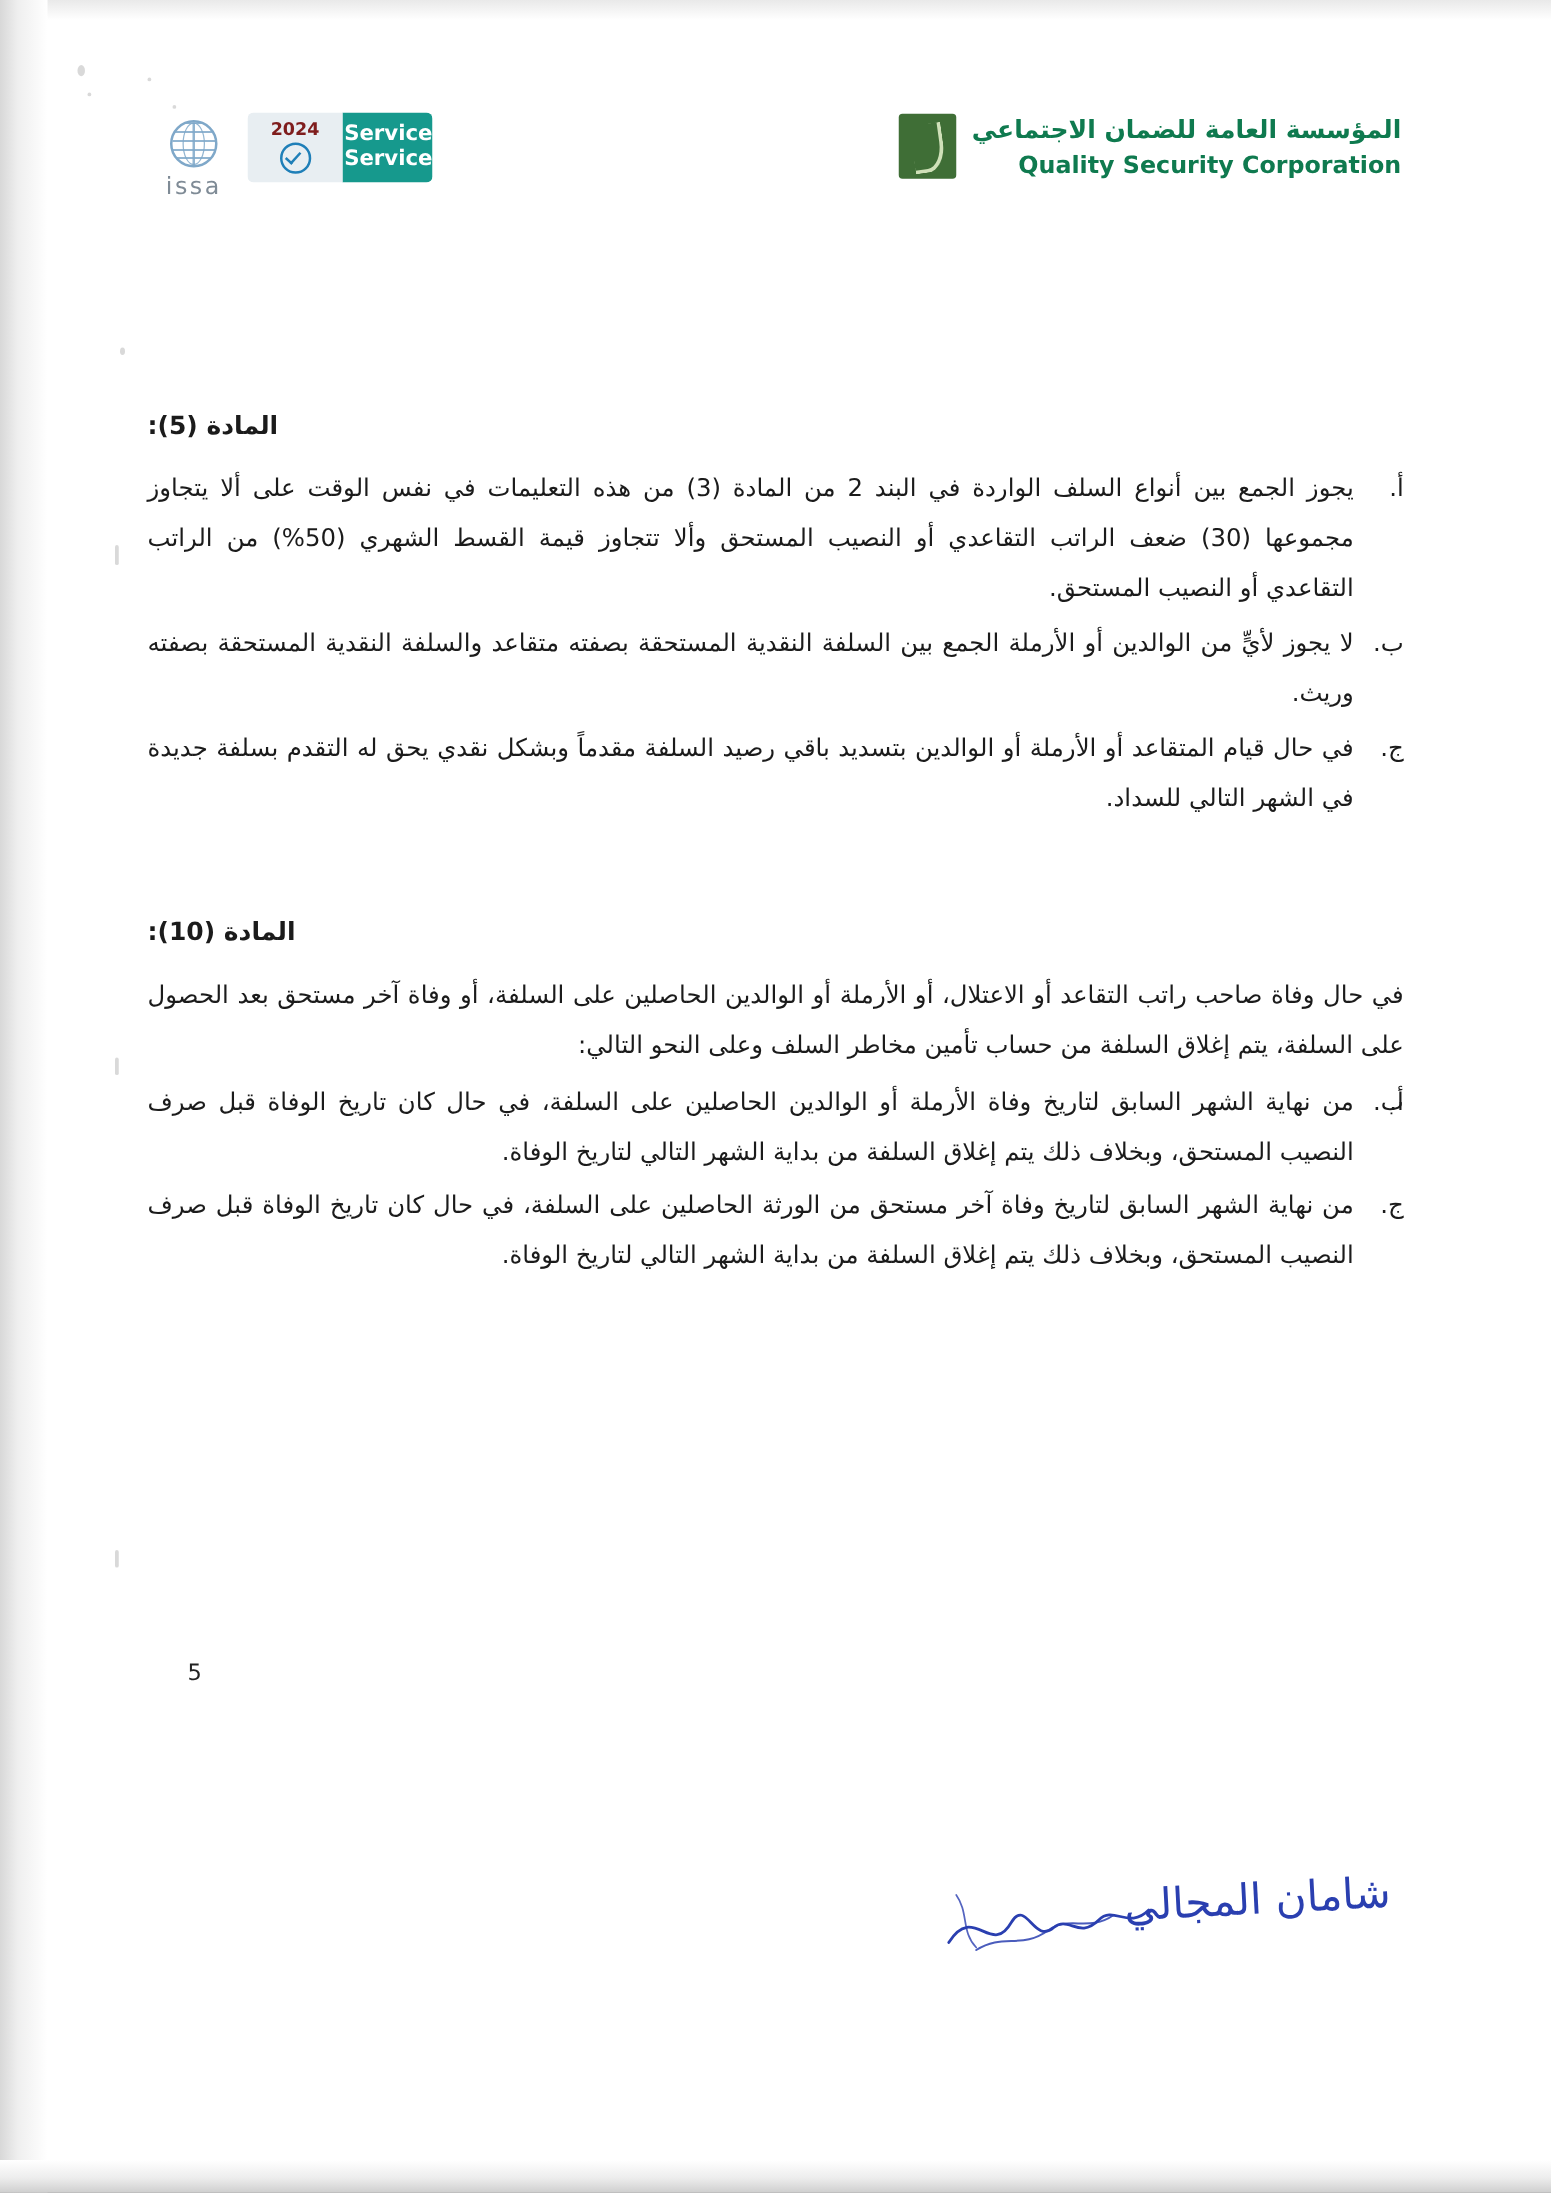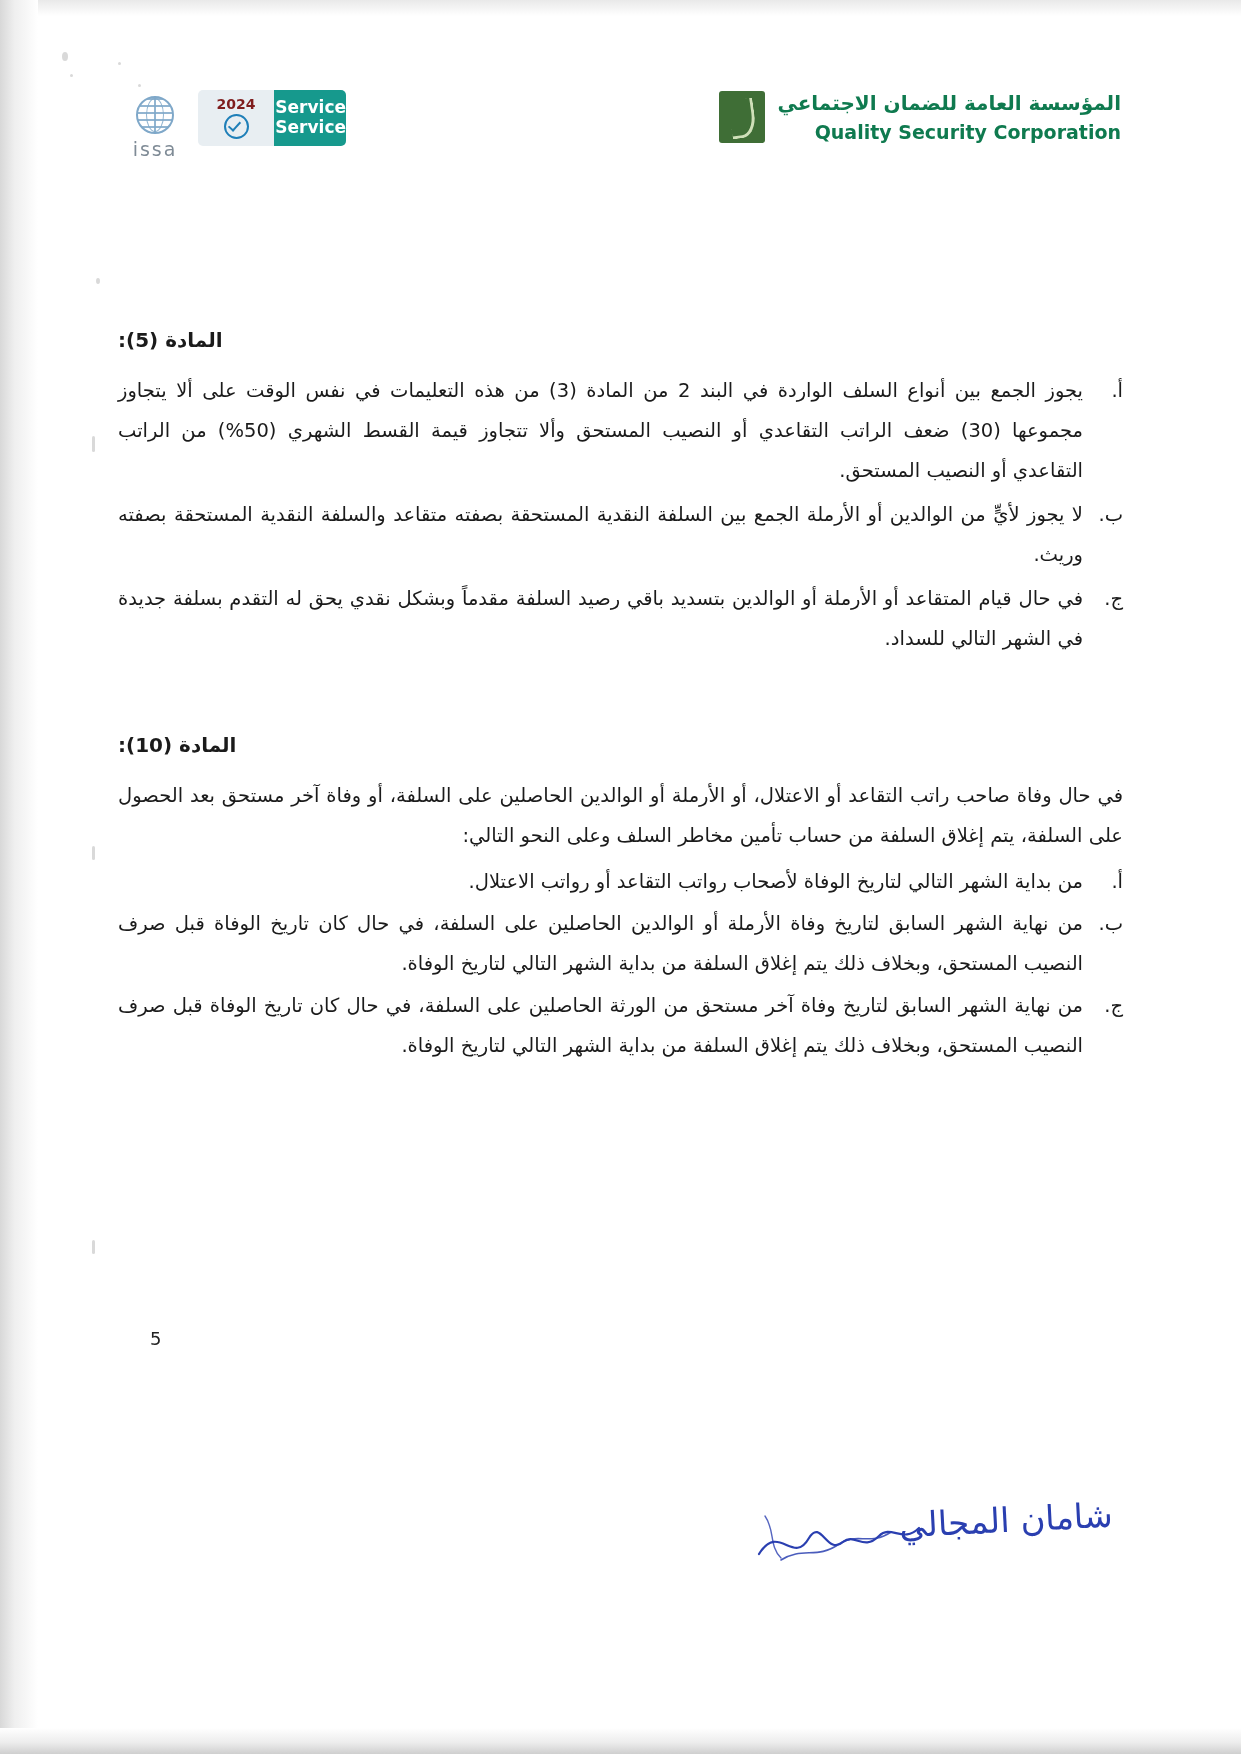--- a/index.html
+++ b/index.html
@@ -341,21 +341,20 @@
 
     <div class="spacer-lg"></div>
 
     <div class="article-head">المادة (10):</div>
 
     <p class="para">في حال وفاة صاحب راتب التقاعد أو الاعتلال، أو الأرملة أو الوالدين الحاصلين على السلفة، أو وفاة آخر مستحق بعد الحصول على السلفة، يتم إغلاق السلفة من حساب تأمين مخاطر السلف وعلى النحو التالي:</p>
 
     <ul class="list tight">
       <li>
         <span class="marker">أ.</span>
-        <span>من بداية الشهر التالي لتاريخ الوفاة لأصحاب رواتب التقاعد أو رواتب الاعتلال.</span>
       </li>
       <li>
         <span class="marker">ب.</span>
         <span>من نهاية الشهر السابق لتاريخ وفاة الأرملة أو الوالدين الحاصلين على السلفة، في حال كان تاريخ الوفاة قبل صرف النصيب المستحق، وبخلاف ذلك يتم إغلاق السلفة من بداية الشهر التالي لتاريخ الوفاة.</span>
       </li>
       <li>
         <span class="marker">ج.</span>
         <span>من نهاية الشهر السابق لتاريخ وفاة آخر مستحق من الورثة الحاصلين على السلفة، في حال كان تاريخ الوفاة قبل صرف النصيب المستحق، وبخلاف ذلك يتم إغلاق السلفة من بداية الشهر التالي لتاريخ الوفاة.</span>
       </li>
     </ul>

